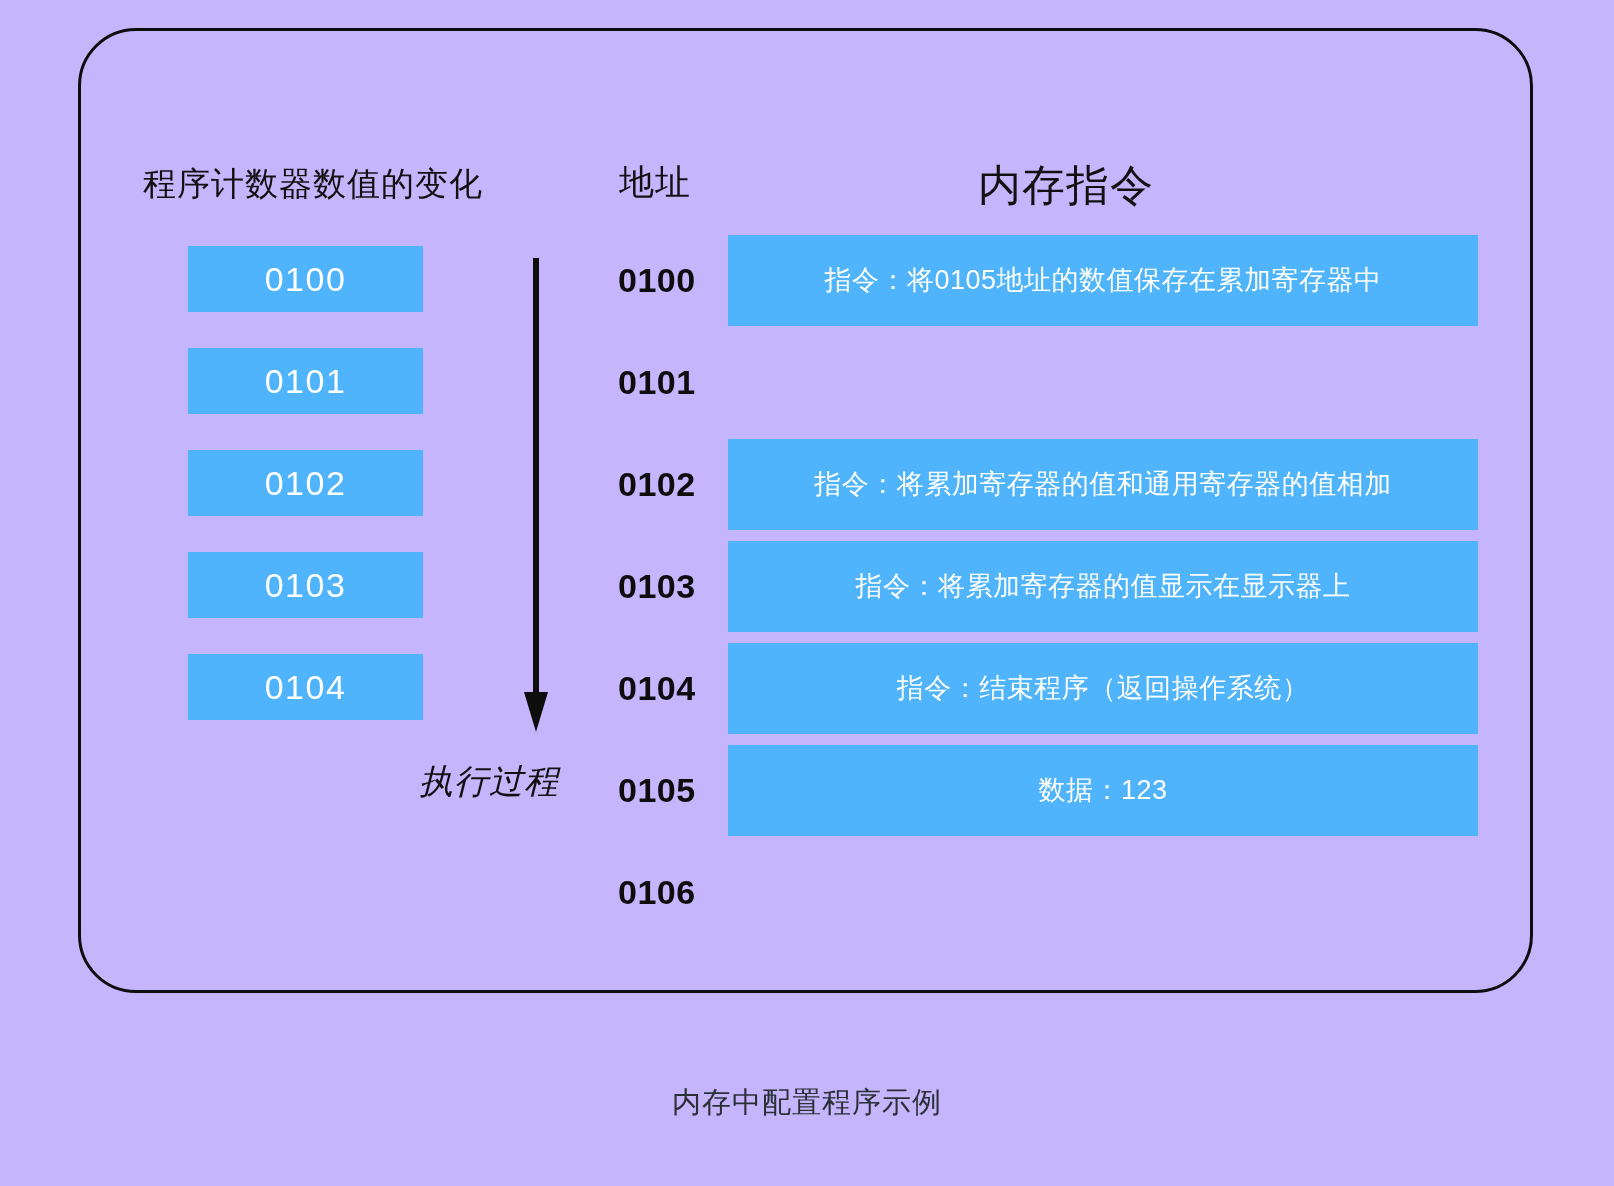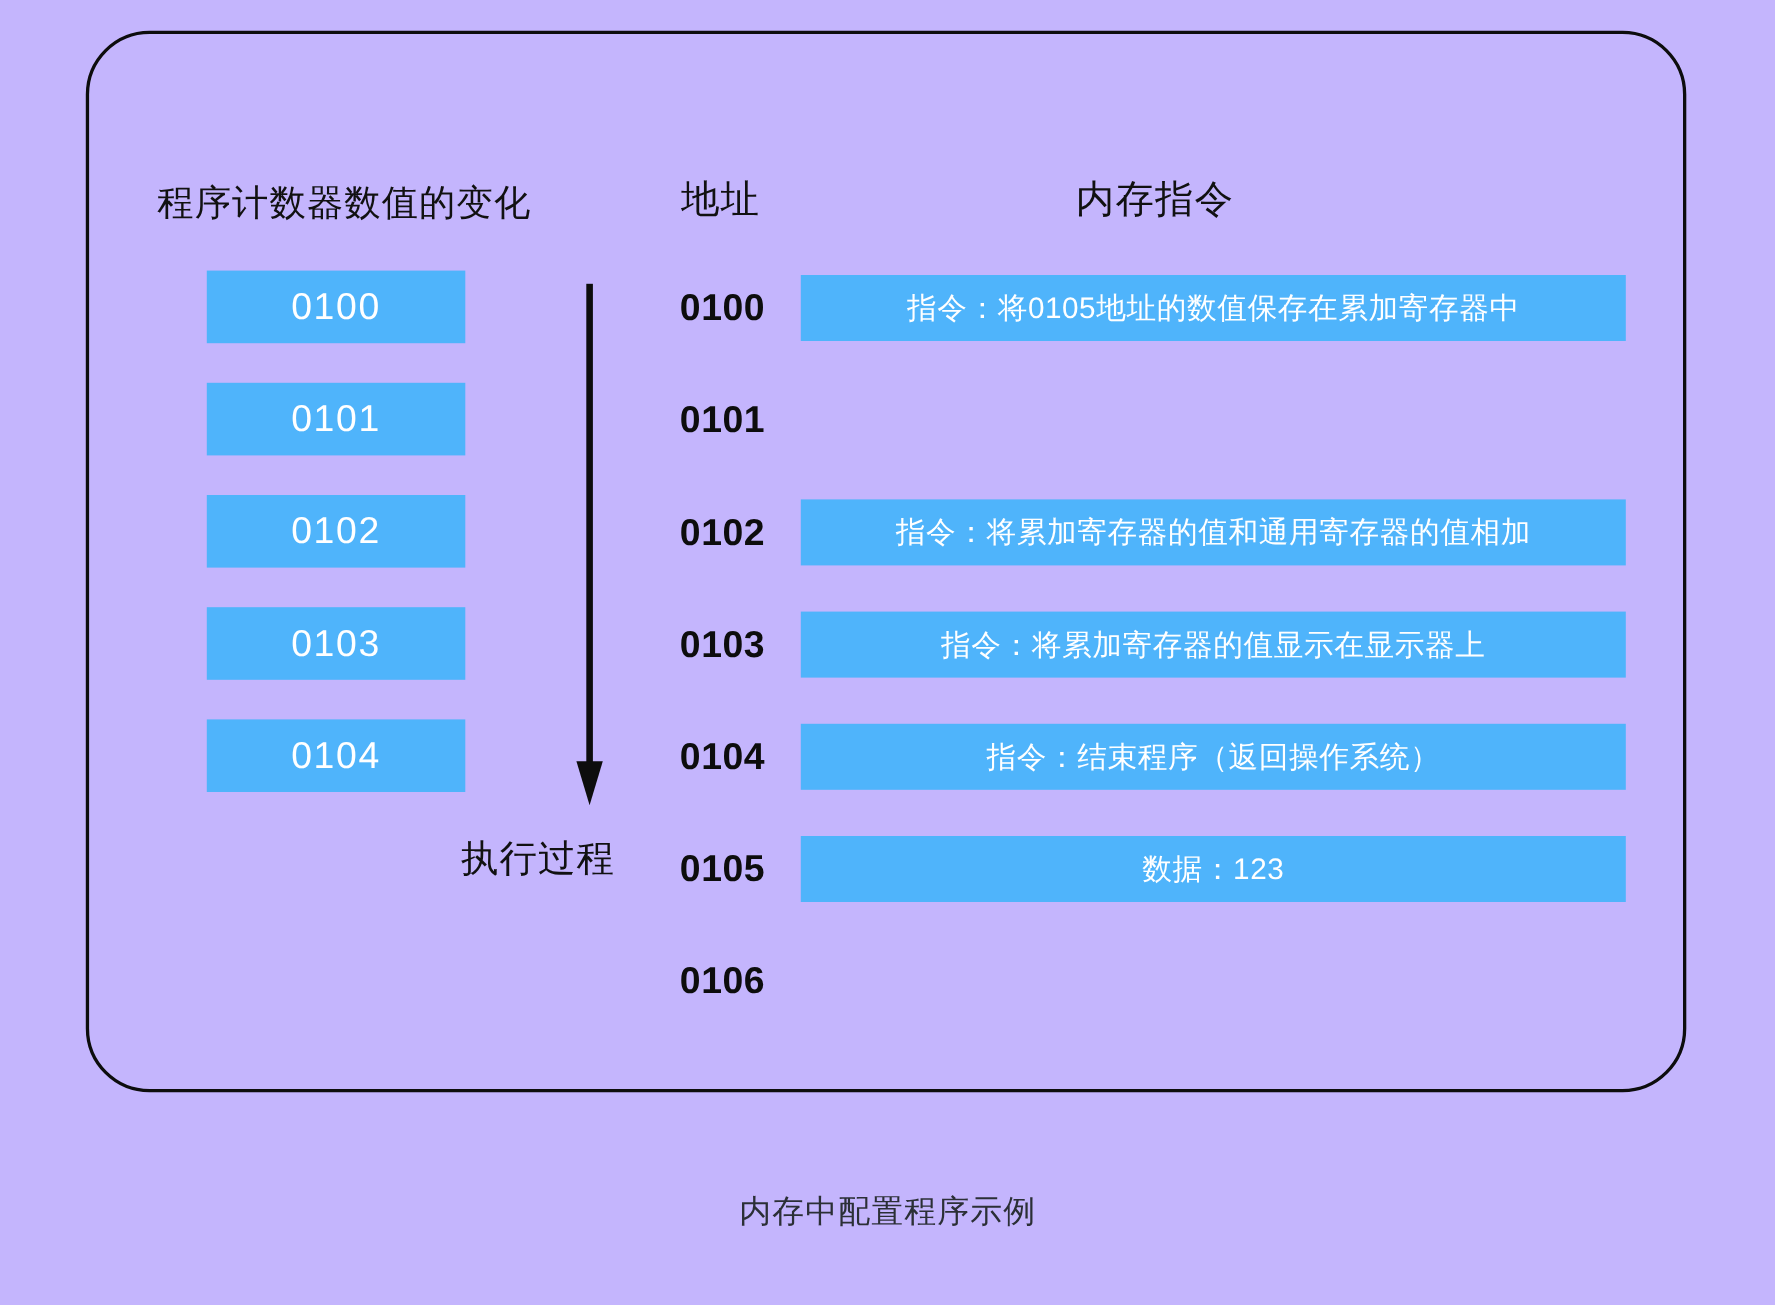--- a/index.html
+++ b/index.html
@@ -37,21 +37,21 @@
     position: absolute;
     font-size: 33px;
     font-weight: 400;
     color: #111111;
     letter-spacing: 1px;
     white-space: nowrap;
     line-height: 1;
   }
   .hdr-pc    { left: 143px;  top: 167px; }
   .hdr-addr  { left: 619px;  top: 164px; font-size: 35px; }
-  .hdr-instr { left: 978px;  top: 164px; font-size: 35px; }
+  .hdr-instr { left: 978px;  top: 164px; font-size: 43px; }
 
   
   .pc-col {
     position: absolute;
     left: 188px;
     top: 246px;
   }
   .pc-bar {
     position: relative;
     width: 235px;
@@ -99,20 +99,21 @@
   }
   .arrow-label {
     position: absolute;
     left: 419px;
     top: 764px;
     font-size: 34px;
     color: #111111;
     letter-spacing: 1px;
     white-space: nowrap;
     line-height: 1;
+    font-style: italic;
   }
 
   
   .mem-table {
     position: absolute;
     left: 618px;
     top: 245px;
     width: 860px;
   }
   .mem-row {
@@ -128,21 +129,21 @@
     width: 110px;
     flex: 0 0 110px;
     font-size: 34px;
     font-weight: 700;
     color: #0d0d0d;
     letter-spacing: 0.5px;
     line-height: 1;
   }
   .mem-cell {
     flex: 1 1 auto;
-    height: 60px;
+    height: 91px;
     background: #4fb4fb;
     display: flex;
     align-items: center;
     justify-content: center;
   }
   .mem-cell span {
     color: #ffffff;
     font-size: 27px;
     font-weight: 400;
     letter-spacing: 0.5px;

